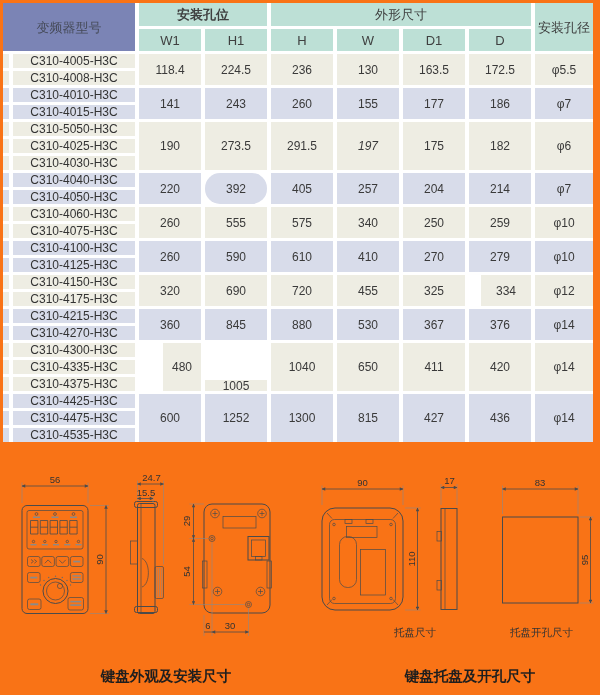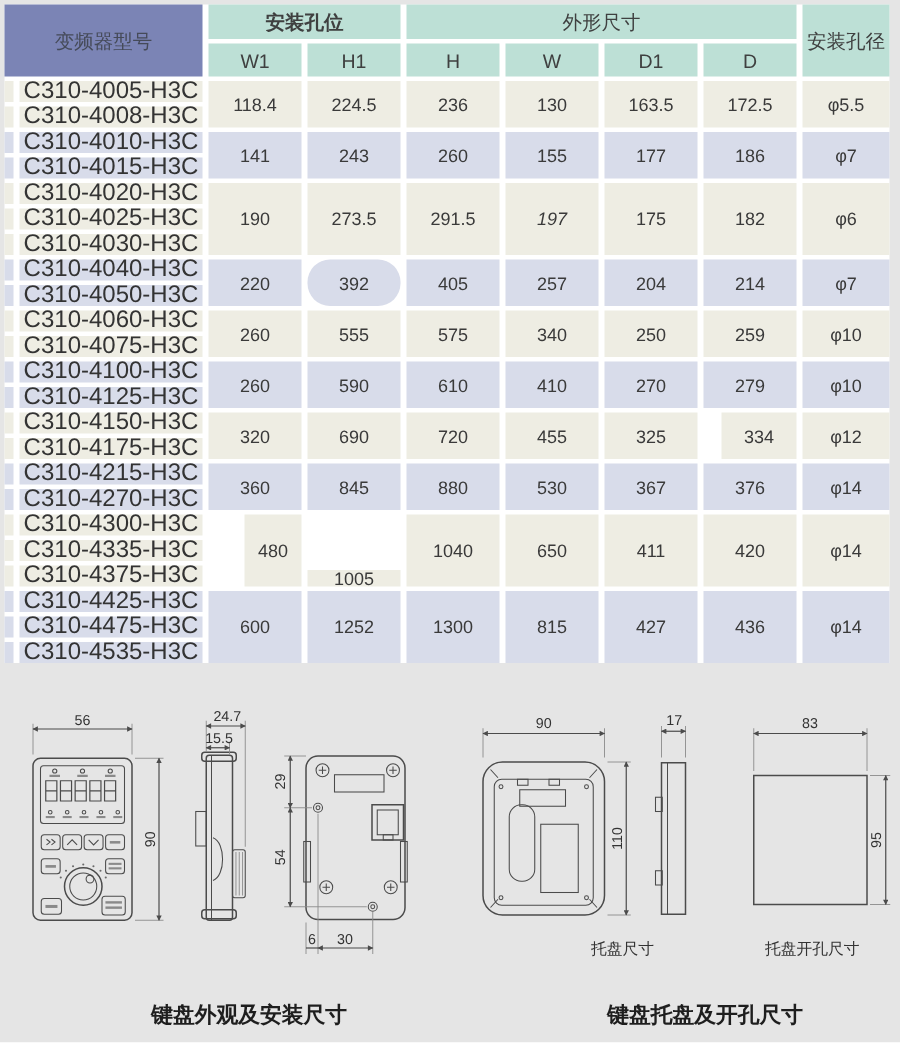--- a/index.html
+++ b/index.html
@@ -1,30 +1,30 @@
 <!DOCTYPE html>
 <html><head>
 <meta charset="utf-8">
 <style>
   html,body{margin:0;padding:0;background:#fff;}
-  #page{position:relative;width:600px;height:695px;background:#e5e5e5;overflow:hidden;
+  #page{position:relative;width:600px;height:695px;background:#f97316;overflow:hidden;
         font-family:"Liberation Sans","DejaVu Sans",sans-serif;}
 
   
   #spec-table{position:absolute;left:3px;top:3px;display:grid;
     grid-template-columns:6px 122px 62px 62px 62px 62px 62px 62px 58px;
     grid-template-rows:23px 22px repeat(23,14px);
     gap:3px 4px;background:#fff;}
   .cell{display:flex;align-items:center;justify-content:center;
         font-size:12px;color:#3a3a3a;line-height:1;}
   .th-purple{background:#7b84b5;color:#454a58;font-size:13px;}
   .th-teal{background:#bde0d6;color:#3f4040;font-size:13px;}
   .c-cream{background:#eeede3;}
   .c-lav{background:#d8dcea;}
-  .model{font-size:16px;color:#333;}
+  .model{font-size:12px;color:#333;}
   .val{font-size:12px;color:#3a3a3a;}
 
   
   #drawings{position:absolute;left:0;top:462px;}
   .ol{fill:none;stroke:#4b4b4b;stroke-width:1;}
   .ol2{fill:none;stroke:#4b4b4b;stroke-width:0.7;}
   .seg{fill:none;stroke:#4b4b4b;stroke-width:0.8;}
   .dash{fill:#8a8a8a;}
   .ext{stroke:#8a8a8a;stroke-width:0.6;}
   .dim{stroke:#4b4b4b;stroke-width:0.8;fill:none;}
@@ -69,21 +69,21 @@
       <div class="cell c-lav" style="grid-area: 6 / 1;"></div>
       <div class="cell model c-lav" style="grid-area: 6 / 2;">C310-4015-H3C</div>
       <div class="cell val c-lav" style="grid-area: 5 / 3 / span 2;">141</div>
       <div class="cell val c-lav" style="grid-area: 5 / 4 / span 2;">243</div>
       <div class="cell val c-lav" style="grid-area: 5 / 5 / span 2;">260</div>
       <div class="cell val c-lav" style="grid-area: 5 / 6 / span 2;">155</div>
       <div class="cell val c-lav" style="grid-area: 5 / 7 / span 2;">177</div>
       <div class="cell val c-lav" style="grid-area: 5 / 8 / span 2;">186</div>
       <div class="cell val c-lav" style="grid-area: 5 / 9 / span 2;">φ7</div>
       <div class="cell c-cream" style="grid-area: 7 / 1;"></div>
-      <div class="cell model c-cream" style="grid-area: 7 / 2;">C310-4020-H3C</div>
+      <div class="cell model c-cream" style="grid-area: 7 / 2;">C310-5050-H3C</div>
       <div class="cell c-cream" style="grid-area: 8 / 1;"></div>
       <div class="cell model c-cream" style="grid-area: 8 / 2;">C310-4025-H3C</div>
       <div class="cell c-cream" style="grid-area: 9 / 1;"></div>
       <div class="cell model c-cream" style="grid-area: 9 / 2;">C310-4030-H3C</div>
       <div class="cell val c-cream" style="grid-area: 7 / 3 / span 3;">190</div>
       <div class="cell val c-cream" style="grid-area: 7 / 4 / span 3;">273.5</div>
       <div class="cell val c-cream" style="grid-area: 7 / 5 / span 3;">291.5</div>
       <div class="cell val c-cream" style="grid-area: 7 / 6 / span 3; font-style: italic;">197</div>
       <div class="cell val c-cream" style="grid-area: 7 / 7 / span 3;">175</div>
       <div class="cell val c-cream" style="grid-area: 7 / 8 / span 3;">182</div>

